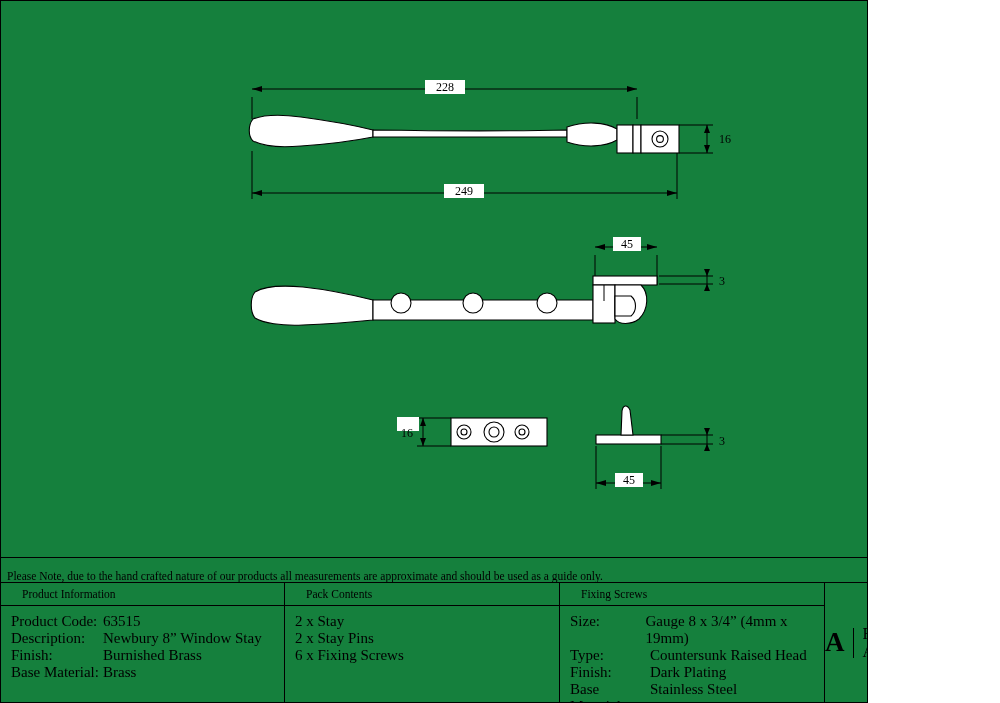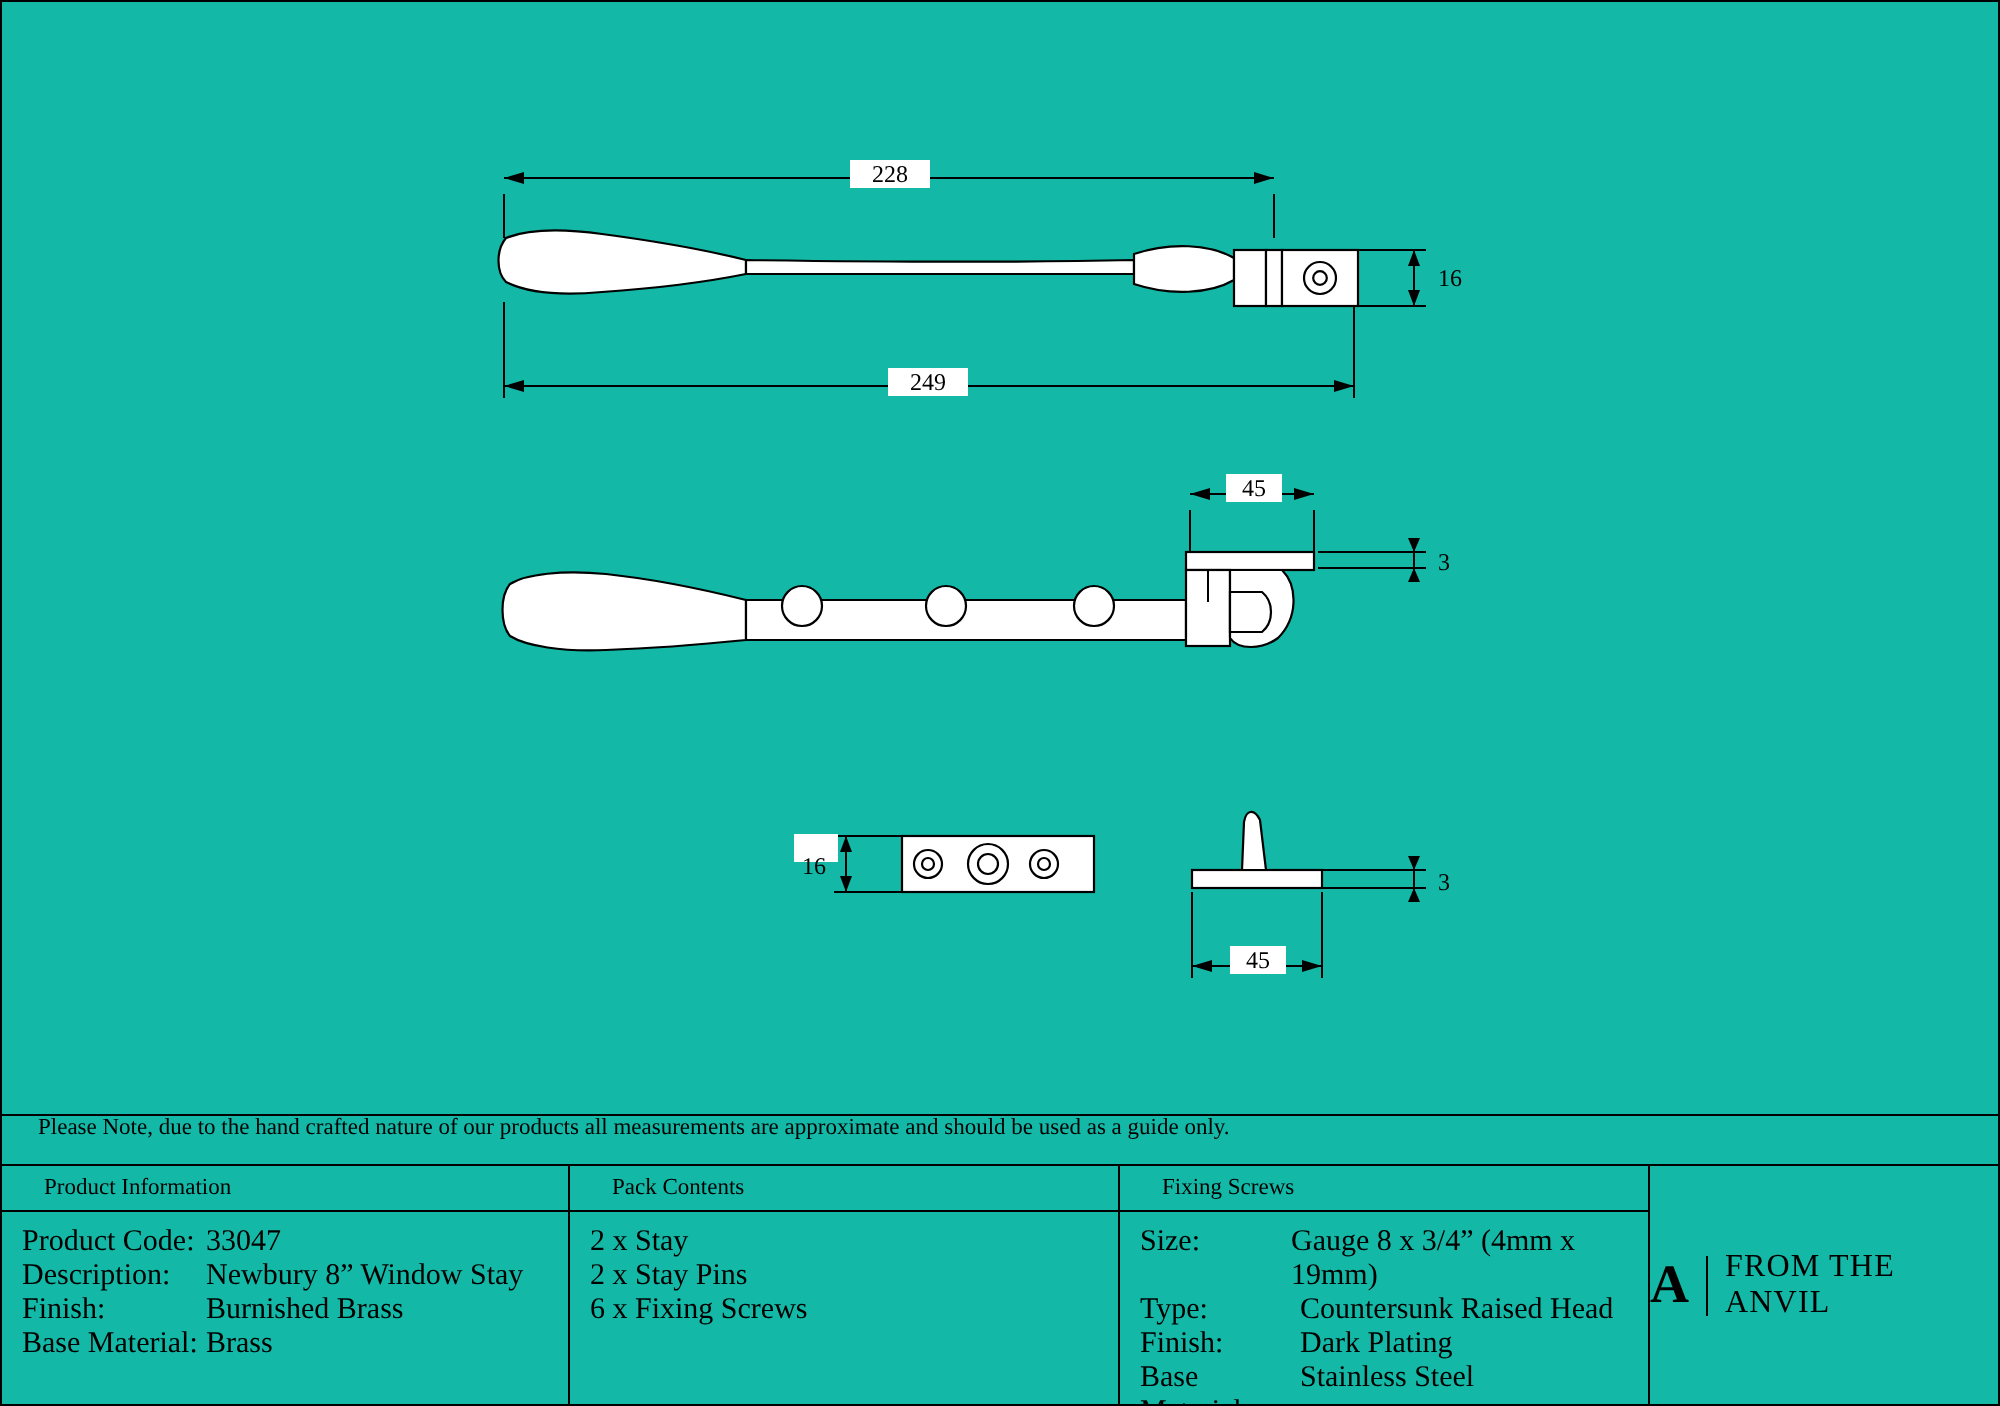--- a/index.html
+++ b/index.html
@@ -6,45 +6,45 @@
     margin: 0;
     padding: 0;
     background: #ffffff;
   }
   body {
     font-family: "Liberation Serif", serif;
     color: #000000;
   }
   #sheet {
     position: relative;
-    width: 1000px;
+    width: 868px;
     height: 703px;
     box-sizing: border-box;
     border: 1px solid #000;
-    background: #14b8a6;
+    background: #15803d;
     overflow: hidden;
   }
   #drawing {
     position: absolute;
     left: 0; top: 0;
     width: 1000px;
     height: 556px;
   }
   .note-bar {
     position: absolute;
     left: 0;
     top: 556px;
     width: 1000px;
     height: 26px;
     border-top: 1px solid #000;
     border-bottom: 1px solid #000;
     box-sizing: border-box;
     display: flex;
-    align-items: flex-start;
-    padding-left: 18px;
+    align-items: flex-end;
+    padding-left: 6px;
     font-size: 11.5px;
     font-family: "Liberation Serif", serif;
   }
   .table-wrap {
     position: absolute;
     left: 0;
     top: 582px;
     width: 1000px;
     height: 119px;
     display: flex;
@@ -252,21 +252,21 @@
     <span>Please Note, due to the hand crafted nature of our products all measurements are approximate and should be used as a guide only.</span>
   </div>
 
   <div class="table-wrap">
 
     <div class="col c1">
       <div class="col-head">Product Information</div>
       <div class="col-body">
         <div class="kv">
           <span class="k">Product Code:</span>
-          <span class="v">33047</span>
+          <span class="v">63515</span>
         </div>
         <div class="kv">
           <span class="k">Description:</span>
           <span class="v">Newbury 8” Window Stay</span>
         </div>
         <div class="kv">
           <span class="k">Finish:</span>
           <span class="v">Burnished Brass</span>
         </div>
         <div class="kv">

